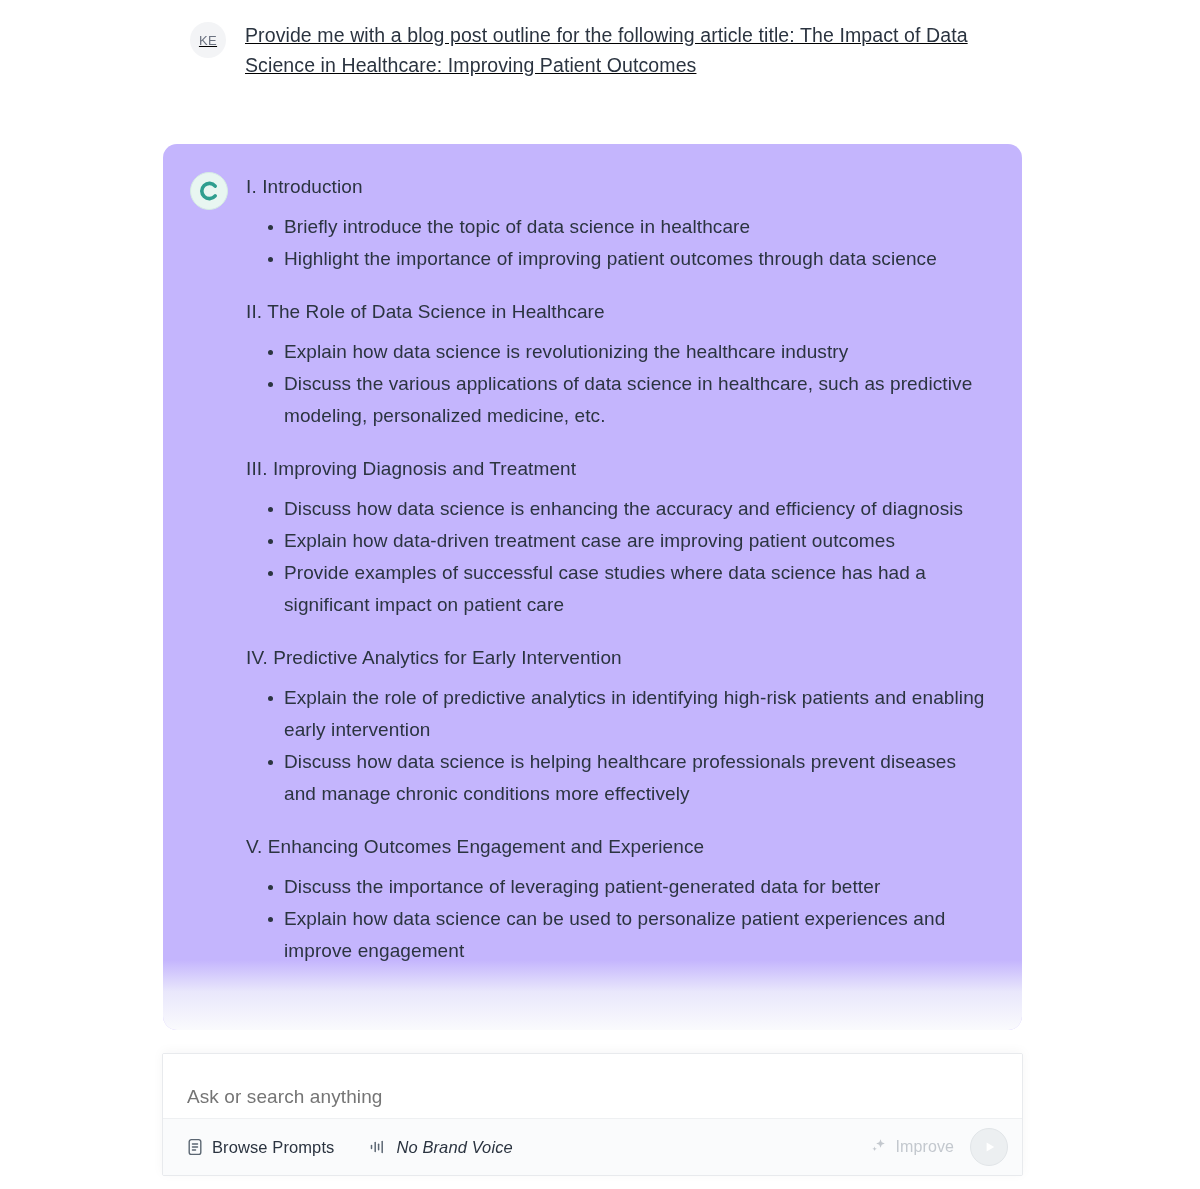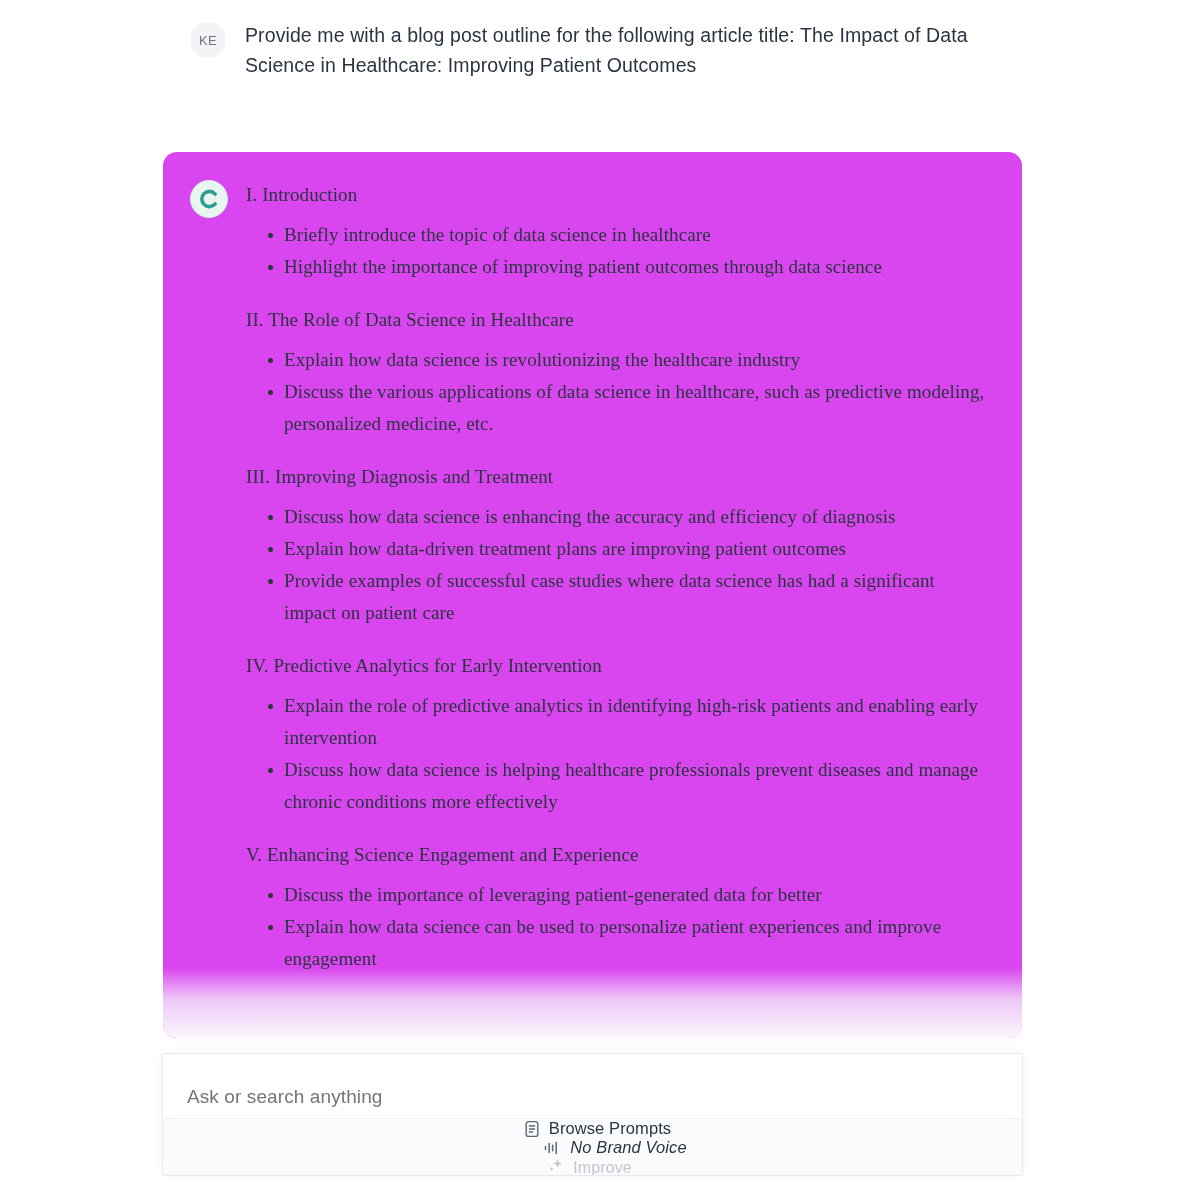--- a/index.html
+++ b/index.html
@@ -19,20 +19,21 @@
   }
 
   
   .user-row {
     position: absolute;
     left: 190px; top: 20px;
     width: 810px;
     display: flex;
     align-items: flex-start;
     gap: 19px;
+    text-decoration: underline;
   }
   .avatar-user {
     flex: 0 0 auto;
     width: 36px; height: 36px;
     border-radius: 50%;
     background: #f3f4f6;
     display: flex; align-items: center; justify-content: center;
     font-size: 13px;
     letter-spacing: .4px;
     color: #6b7280;
@@ -42,26 +43,25 @@
     font-size: 19.5px;
     line-height: 30px;
     color: #2b3440;
     letter-spacing: .1px;
     max-width: 740px;
   }
 
   
   .assistant-card {
     position: absolute;
-    left: 163px; top: 152px;
+    left: 163px; top: 144px;
     width: 859px; height: 886px;
-    background: #d946ef;
+    background: #c4b5fd;
     border-radius: 14px;
     overflow: hidden;
-    font-family: Liberation Serif, serif;
   }
   .assistant-inner {
     position: absolute;
     left: 0; top: 0;
     width: 859px;
     padding: 26px 30px 30px 27px;
     display: flex;
     align-items: flex-start;
     gap: 18px;
   }
@@ -145,21 +145,20 @@
   }
   .composer-bar {
     position: absolute;
     left: 0; right: 0; bottom: 0;
     height: 57px;
     background: #fafbfc;
     border-top: 1px solid #eef0f2;
     display: flex;
     align-items: center;
     padding: 0 14px 0 24px;
-    flex-direction: column;
   }
   .tool {
     display: flex;
     align-items: center;
     gap: 9px;
     font-size: 16.5px;
     color: #2b3440;
     letter-spacing: .1px;
     cursor: pointer;
   }
@@ -224,35 +223,35 @@
           <ul class="bullets">
             <li>Explain how data science is revolutionizing the healthcare industry</li>
             <li>Discuss the various applications of data science in healthcare, such as predictive modeling, personalized medicine, etc.</li>
           </ul>
         </div>
 
         <div class="sec-block">
           <div class="sec-heading">III. Improving Diagnosis and Treatment</div>
           <ul class="bullets">
             <li>Discuss how data science is enhancing the accuracy and efficiency of diagnosis</li>
-            <li>Explain how data-driven treatment plans are improving patient outcomes</li>
+            <li>Explain how data-driven treatment case are improving patient outcomes</li>
             <li>Provide examples of successful case studies where data science has had a significant impact on patient care</li>
           </ul>
         </div>
 
         <div class="sec-block">
           <div class="sec-heading">IV. Predictive Analytics for Early Intervention</div>
           <ul class="bullets">
             <li>Explain the role of predictive analytics in identifying high-risk patients and enabling early intervention</li>
             <li>Discuss how data science is helping healthcare professionals prevent diseases and manage chronic conditions more effectively</li>
           </ul>
         </div>
 
         <div class="sec-block">
-          <div class="sec-heading">V. Enhancing Science Engagement and Experience</div>
+          <div class="sec-heading">V. Enhancing Outcomes Engagement and Experience</div>
           <ul class="bullets">
             <li>Discuss the importance of leveraging patient-generated data for better</li>
             <li>Explain how data science can be used to personalize patient experiences and improve engagement</li>
           </ul>
         </div>
 
       </div>
     </div>
     <div class="card-fade"></div>
   </div>

